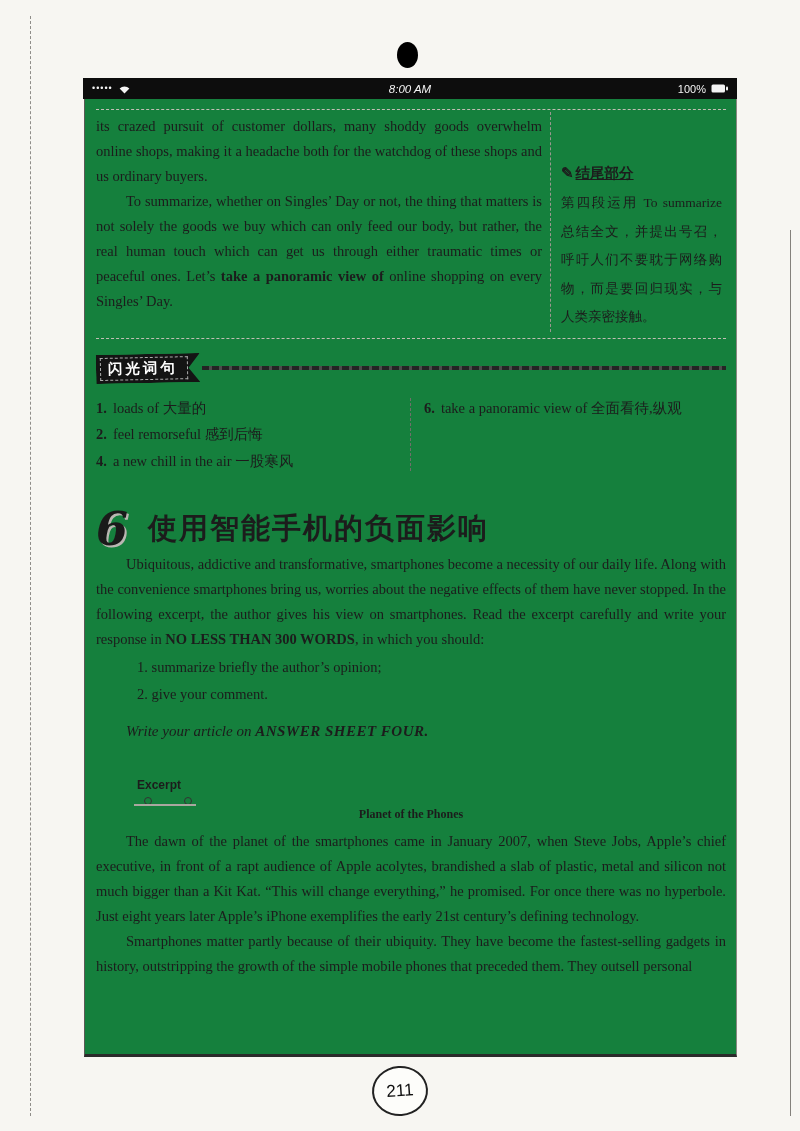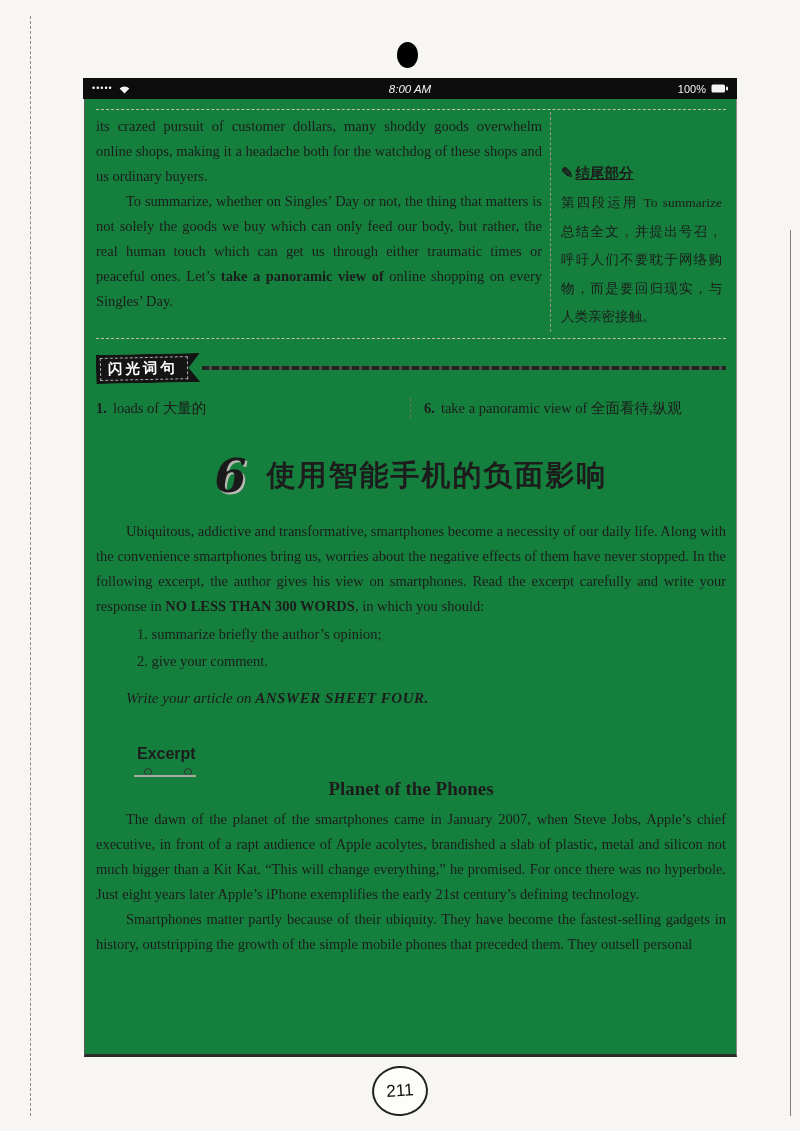--- a/index.html
+++ b/index.html
@@ -59,42 +59,42 @@
 
   
   .vocab-cols { display:flex; margin-top:12px; }
   .vocab-left { width:314px; }
   .vocab-div  { width:0; border-left:1px dashed #70706a; margin:3px 0; }
   .vocab-right{ flex:1; padding-left:13px; }
   .v-item { font-size:14.5px; line-height:26.5px; padding-left:22px; text-indent:-22px; }
   .v-num  { font-weight:bold; margin-right:6px; }
 
   
-  .sec-head { text-align:center; margin-top:32px; white-space:nowrap; }
+  .sec-head { text-align:left; margin-top:32px; white-space:nowrap; }
   .sec-num { display:inline-block; font-family:"DejaVu Serif", serif; font-style:italic;
              font-weight:bold; font-size:46px; line-height:1; vertical-align:-7px;
              margin-right:20px; color:#1a1a1a; text-shadow:2px 2px 0 #b9b7b2; }
   .sec-title { font-size:29px; font-weight:bold; letter-spacing:2px; }
 
-  .intro { margin-top:20px; }
+  .intro { }
   .tasks { margin:2px 0 0 41px; }
   .tasks div { font-size:14.5px; line-height:27px; }
   .marks { margin-top:9px; font-style:italic; font-weight:bold; font-size:14.5px;
            line-height:26px; text-align:justify; text-indent:30px; }
   .answer-line { margin:15px 0 0 30px; font-style:italic; font-size:15px; }
   .answer-line b { letter-spacing:0.5px; }
 
   
   .excerpt-label { margin:38px 0 0 41px; font-family:"Liberation Sans", sans-serif;
-                   font-weight:bold; font-size:16px; }
+                   font-weight:bold; font-size:12px; }
   .excerpt-rings { display:flex; gap:32px; margin:5px 0 0 48px; height:9px; }
   .ring { width:8px; height:8px; border:1.5px solid #333; border-radius:50%; }
   .ring-smudge { width:62px; height:2px; background:#a9a79f; margin:4px 0 0 -62px;
                  align-self:flex-end; transform:translateX(-28px); }
-  .excerpt-title { text-align:center; font-weight:bold; font-size:19px; margin-top:1px; }
+  .excerpt-title { text-align:center; font-weight:bold; font-size:12px; margin-top:1px; }
   .excerpt p { margin-top:0; }
   .excerpt .p1 { margin-top:7px; }
 
   
   .pageno { position:absolute; left:372px; top:1066px; width:56px; height:50px;
             border:2px solid #222; border-radius:50%; display:flex; align-items:center;
             justify-content:center; font-family:"Liberation Sans", sans-serif;
             font-size:17px; color:#111; background:#fdfdfa; transform:rotate(-4deg); }
 </style>
 </head>
@@ -141,20 +141,22 @@
     <div class="noise-mid"></div>
 
     <div class="banner-row">
       <div class="ribbon">闪光词句</div>
       <div class="banner-line"></div>
     </div>
 
     <div class="vocab-cols">
       <div class="vocab-left">
         <div class="v-item"><span class="v-num">1.</span><span>loads of </span><span>大量的</span></div>
+        <div class="v-item"><span class="v-num">2.</span><span>feel remorseful </span><span>感到后悔</span></div>
+        <div class="v-item"><span class="v-num">4.</span><span>a new chill in the air </span><span>一股寒风</span></div>
       </div>
       <div class="vocab-div"></div>
       <div class="vocab-right">
         <div class="v-item"><span class="v-num">6.</span><span>take a panoramic view of </span><span>全面看待,纵观</span></div>
       </div>
     </div>
 
     <div class="sec-head">
       <span class="sec-num">6</span><span class="sec-title">使用智能手机的负面影响</span>
     </div>

